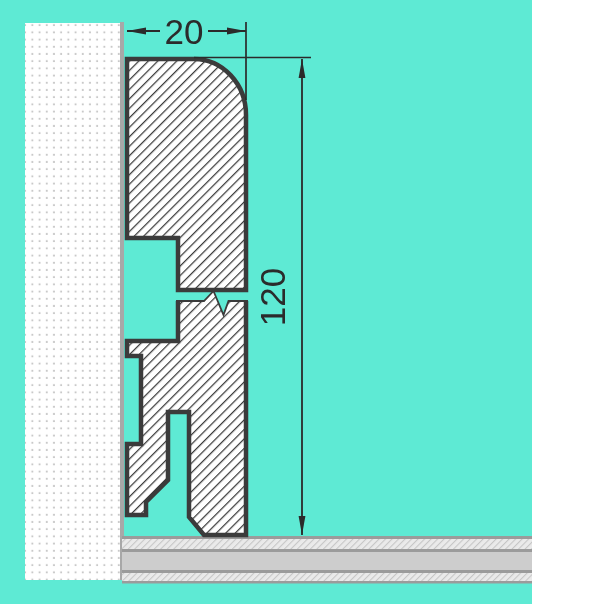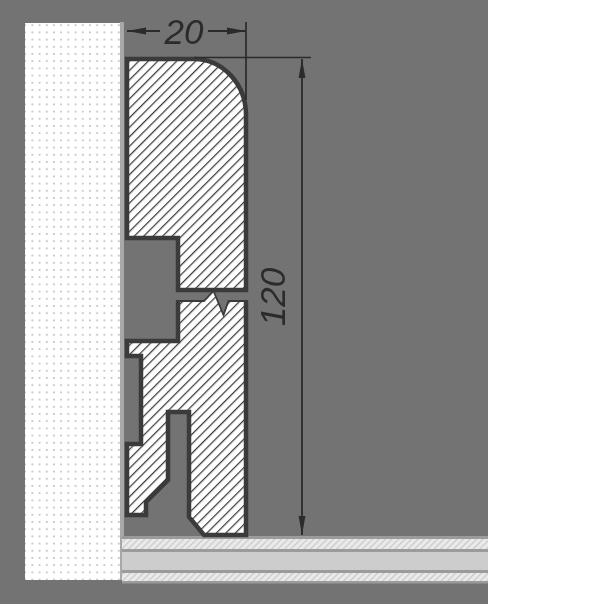--- a/index.html
+++ b/index.html
@@ -2,25 +2,24 @@
 <html><head>
 <meta charset="utf-8">
 <style>
   html, body {
     margin: 0;
     padding: 0;
     background: #ffffff;
   }
   .stage {
     position: relative;
-    width: 488px;
+    width: 532px;
     height: 604px;
-    background: #737373;
+    background: #5eead4;
     overflow: hidden;
-    font-style: italic;
   }
   svg.drawing {
     display: block;
     width: 604px;
     height: 604px;
   }
   text.dim-label {
     font-family: "Liberation Sans", "DejaVu Sans", sans-serif;
     font-size: 35px;
     fill: #2b2b2b;

